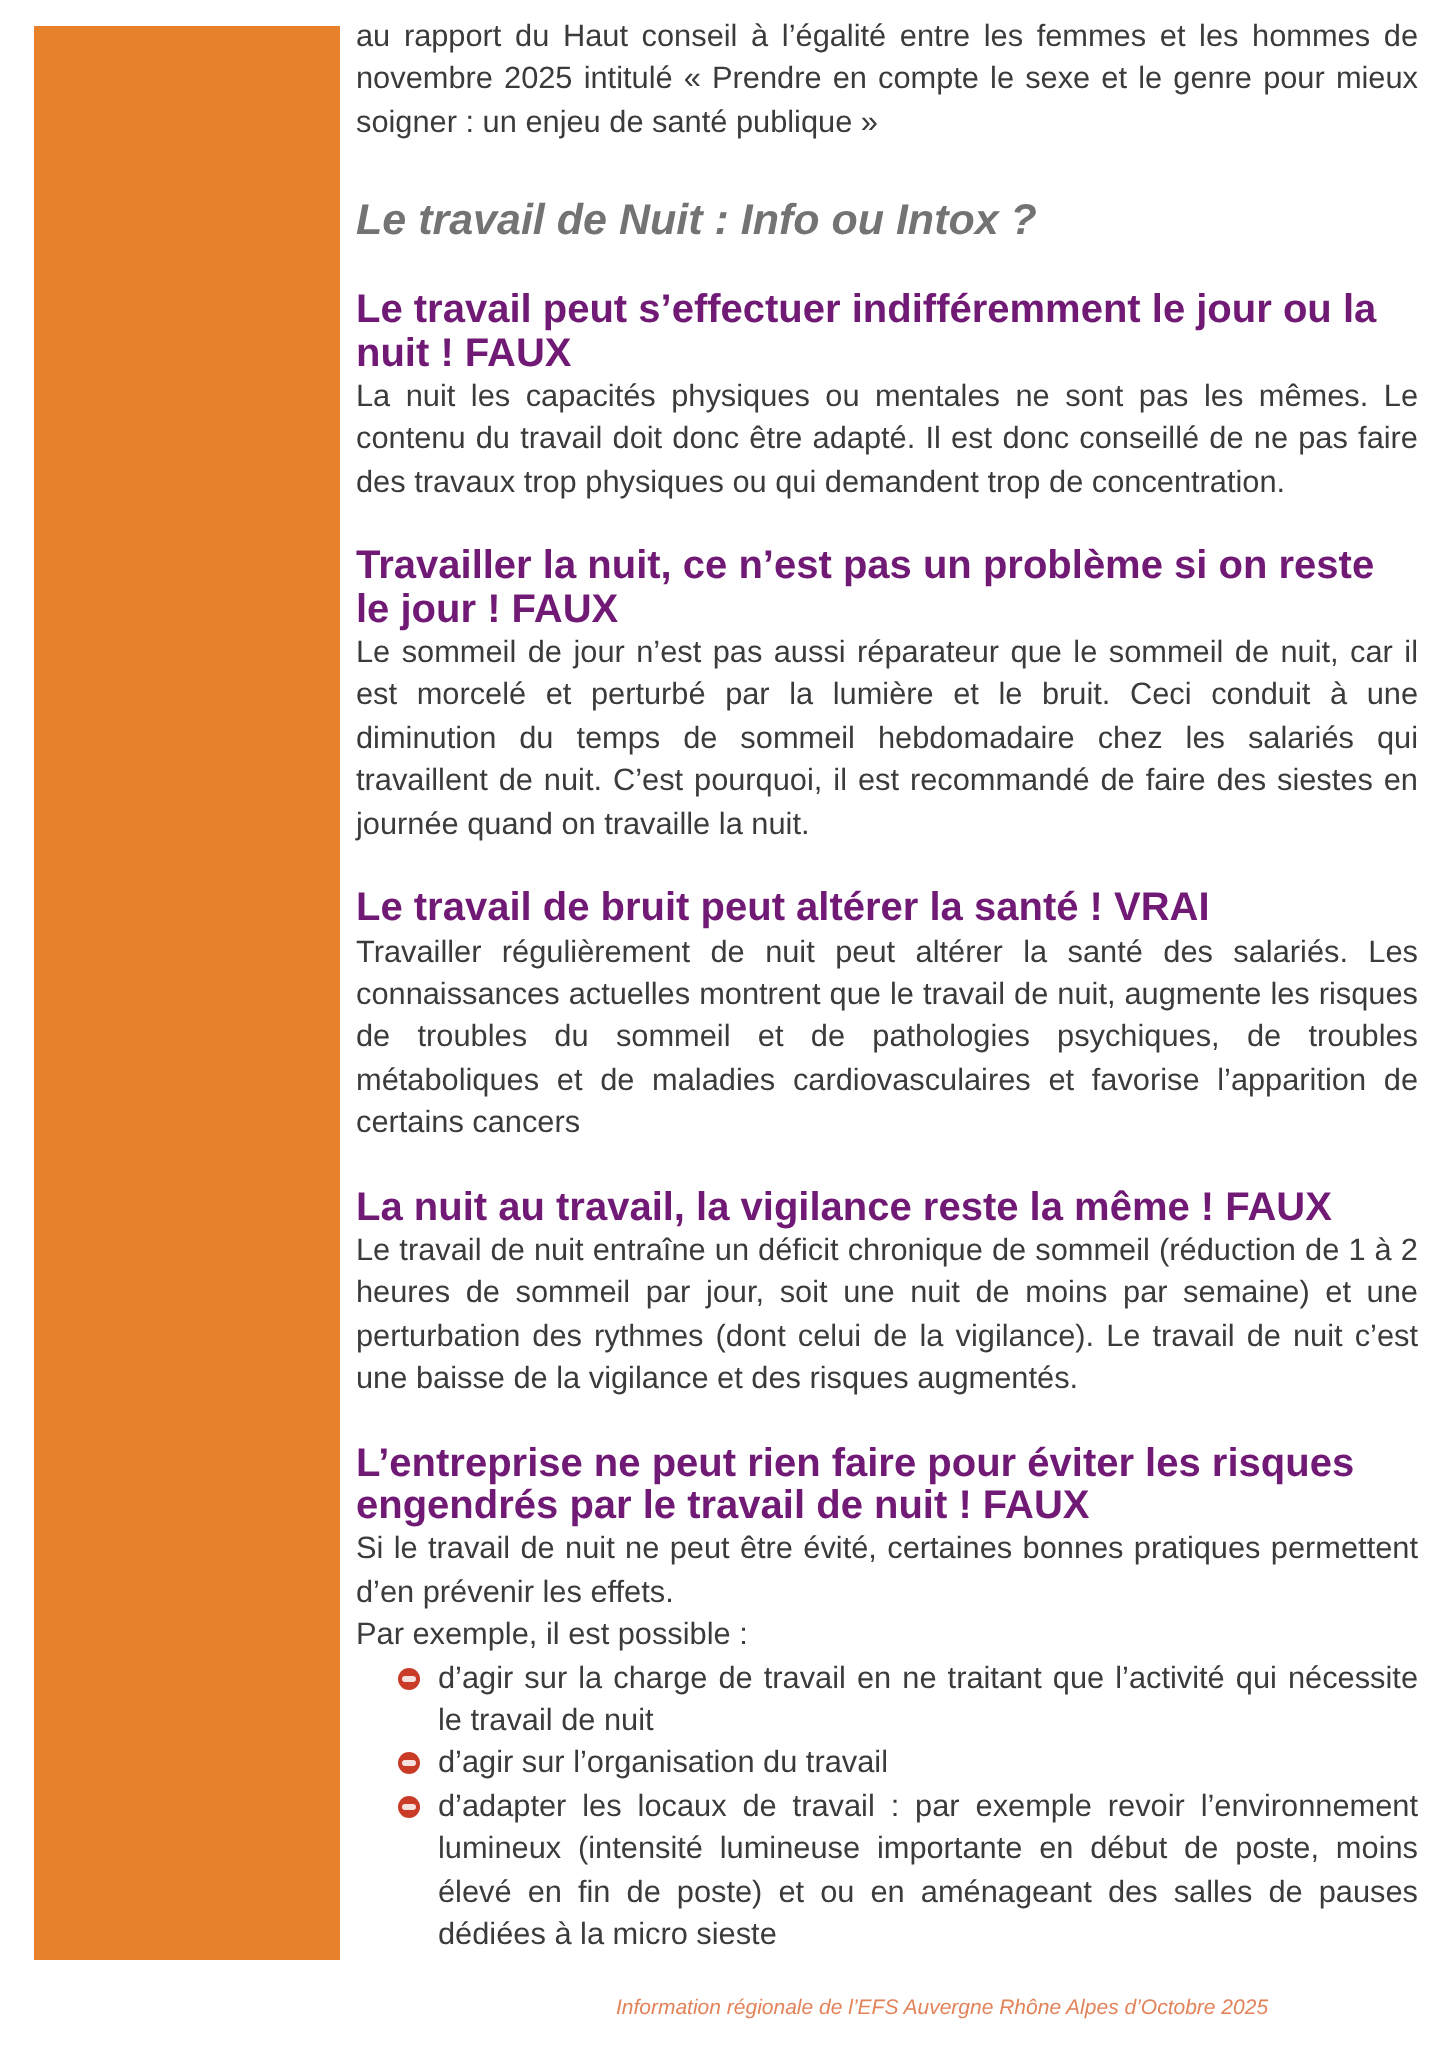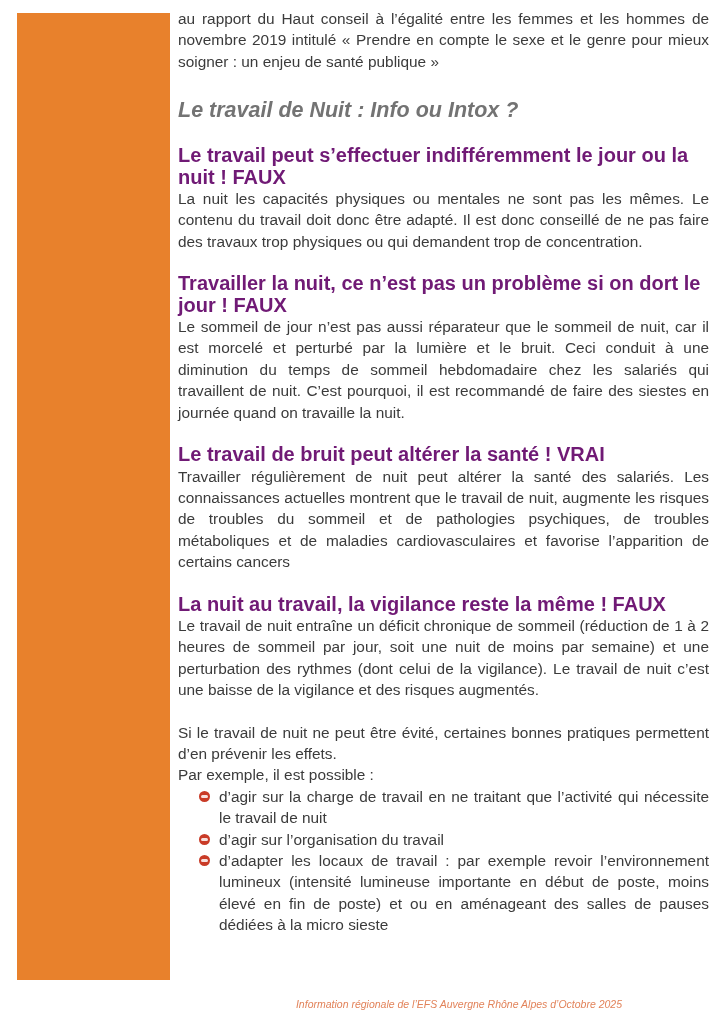--- a/index.html
+++ b/index.html
@@ -31,59 +31,60 @@
   .bullet-dot {
     flex:none; width:11px; height:11px; border-radius:50%;
     background:#C93B27; margin:5px 9px 0 0; position:relative;
   }
   .bullet-dot::after {
     content:""; position:absolute; left:2px; top:4px; width:7px; height:3px;
     background:rgba(255,255,255,0.85); border-radius:2px;
   }
   .bullet-text { flex:1; text-align:justify; }
   .page-footer {
-    position:absolute; left:225px; top:998px; width:468px;
+    position:absolute; left:237px; top:998px; width:468px;
     text-align:center; font-style:italic; font-size:10.5px;
     color:#E2835A; line-height:13px;
   }
 </style>
 </head>
 <body>
 
 <div class="page">
 
   <div class="accent-bar"></div>
 
   <div class="content">
 
-    <p>au rapport du Haut conseil à l’égalité entre les femmes et les hommes de novembre 2019 intitulé « Prendre en compte le sexe et le genre pour mieux soigner : un enjeu de santé publique »</p>
+    <p>au rapport du Haut conseil à l’égalité entre les femmes et les hommes de novembre 2025 intitulé « Prendre en compte le sexe et le genre pour mieux soigner : un enjeu de santé publique »</p>
 
     <h1 class="doc-title">Le travail de Nuit : Info ou Intox ?</h1>
 
     <div class="section">
       <h2>Le travail peut s’effectuer indifféremment le jour ou la nuit ! FAUX</h2>
       <p>La nuit les capacités physiques ou mentales ne sont pas les mêmes. Le contenu du travail doit donc être adapté. Il est donc conseillé de ne pas faire des travaux trop physiques ou qui demandent trop de concentration.</p>
     </div>
 
     <div class="section">
-      <h2>Travailler la nuit, ce n’est pas un problème si on dort le jour ! FAUX</h2>
+      <h2>Travailler la nuit, ce n’est pas un problème si on reste le jour ! FAUX</h2>
       <p>Le sommeil de jour n’est pas aussi réparateur que le sommeil de nuit, car il est morcelé et perturbé par la lumière et le bruit. Ceci conduit à une diminution du temps de sommeil hebdomadaire chez les salariés qui travaillent de nuit. C’est pourquoi, il est recommandé de faire des siestes en journée quand on travaille la nuit.</p>
     </div>
 
     <div class="section">
       <h2>Le travail de bruit peut altérer la santé ! VRAI</h2>
       <p>Travailler régulièrement de nuit peut altérer la santé des salariés. Les connaissances actuelles montrent que le travail de nuit, augmente les risques de troubles du sommeil et de pathologies psychiques, de troubles métaboliques et de maladies cardiovasculaires et favorise l’apparition de certains cancers</p>
     </div>
 
     <div class="section">
       <h2>La nuit au travail, la vigilance reste la même ! FAUX</h2>
       <p>Le travail de nuit entraîne un déficit chronique de sommeil (réduction de 1 à 2 heures de sommeil par jour, soit une nuit de moins par semaine) et une perturbation des rythmes (dont celui de la vigilance). Le travail de nuit c’est une baisse de la vigilance et des risques augmentés.</p>
     </div>
 
     <div class="section">
+      <h2>L’entreprise ne peut rien faire pour éviter les risques engendrés par le travail de nuit ! FAUX</h2>
       <p>Si le travail de nuit ne peut être évité, certaines bonnes pratiques permettent d’en prévenir les effets.</p>
       <p>Par exemple, il est possible :</p>
       <ul class="bullets">
         <li>
           <span class="bullet-dot"></span>
           <span class="bullet-text">d’agir sur la charge de travail en ne traitant que l’activité qui nécessite le travail de nuit</span>
         </li>
         <li>
           <span class="bullet-dot"></span>
           <span class="bullet-text">d’agir sur l’organisation du travail</span>

